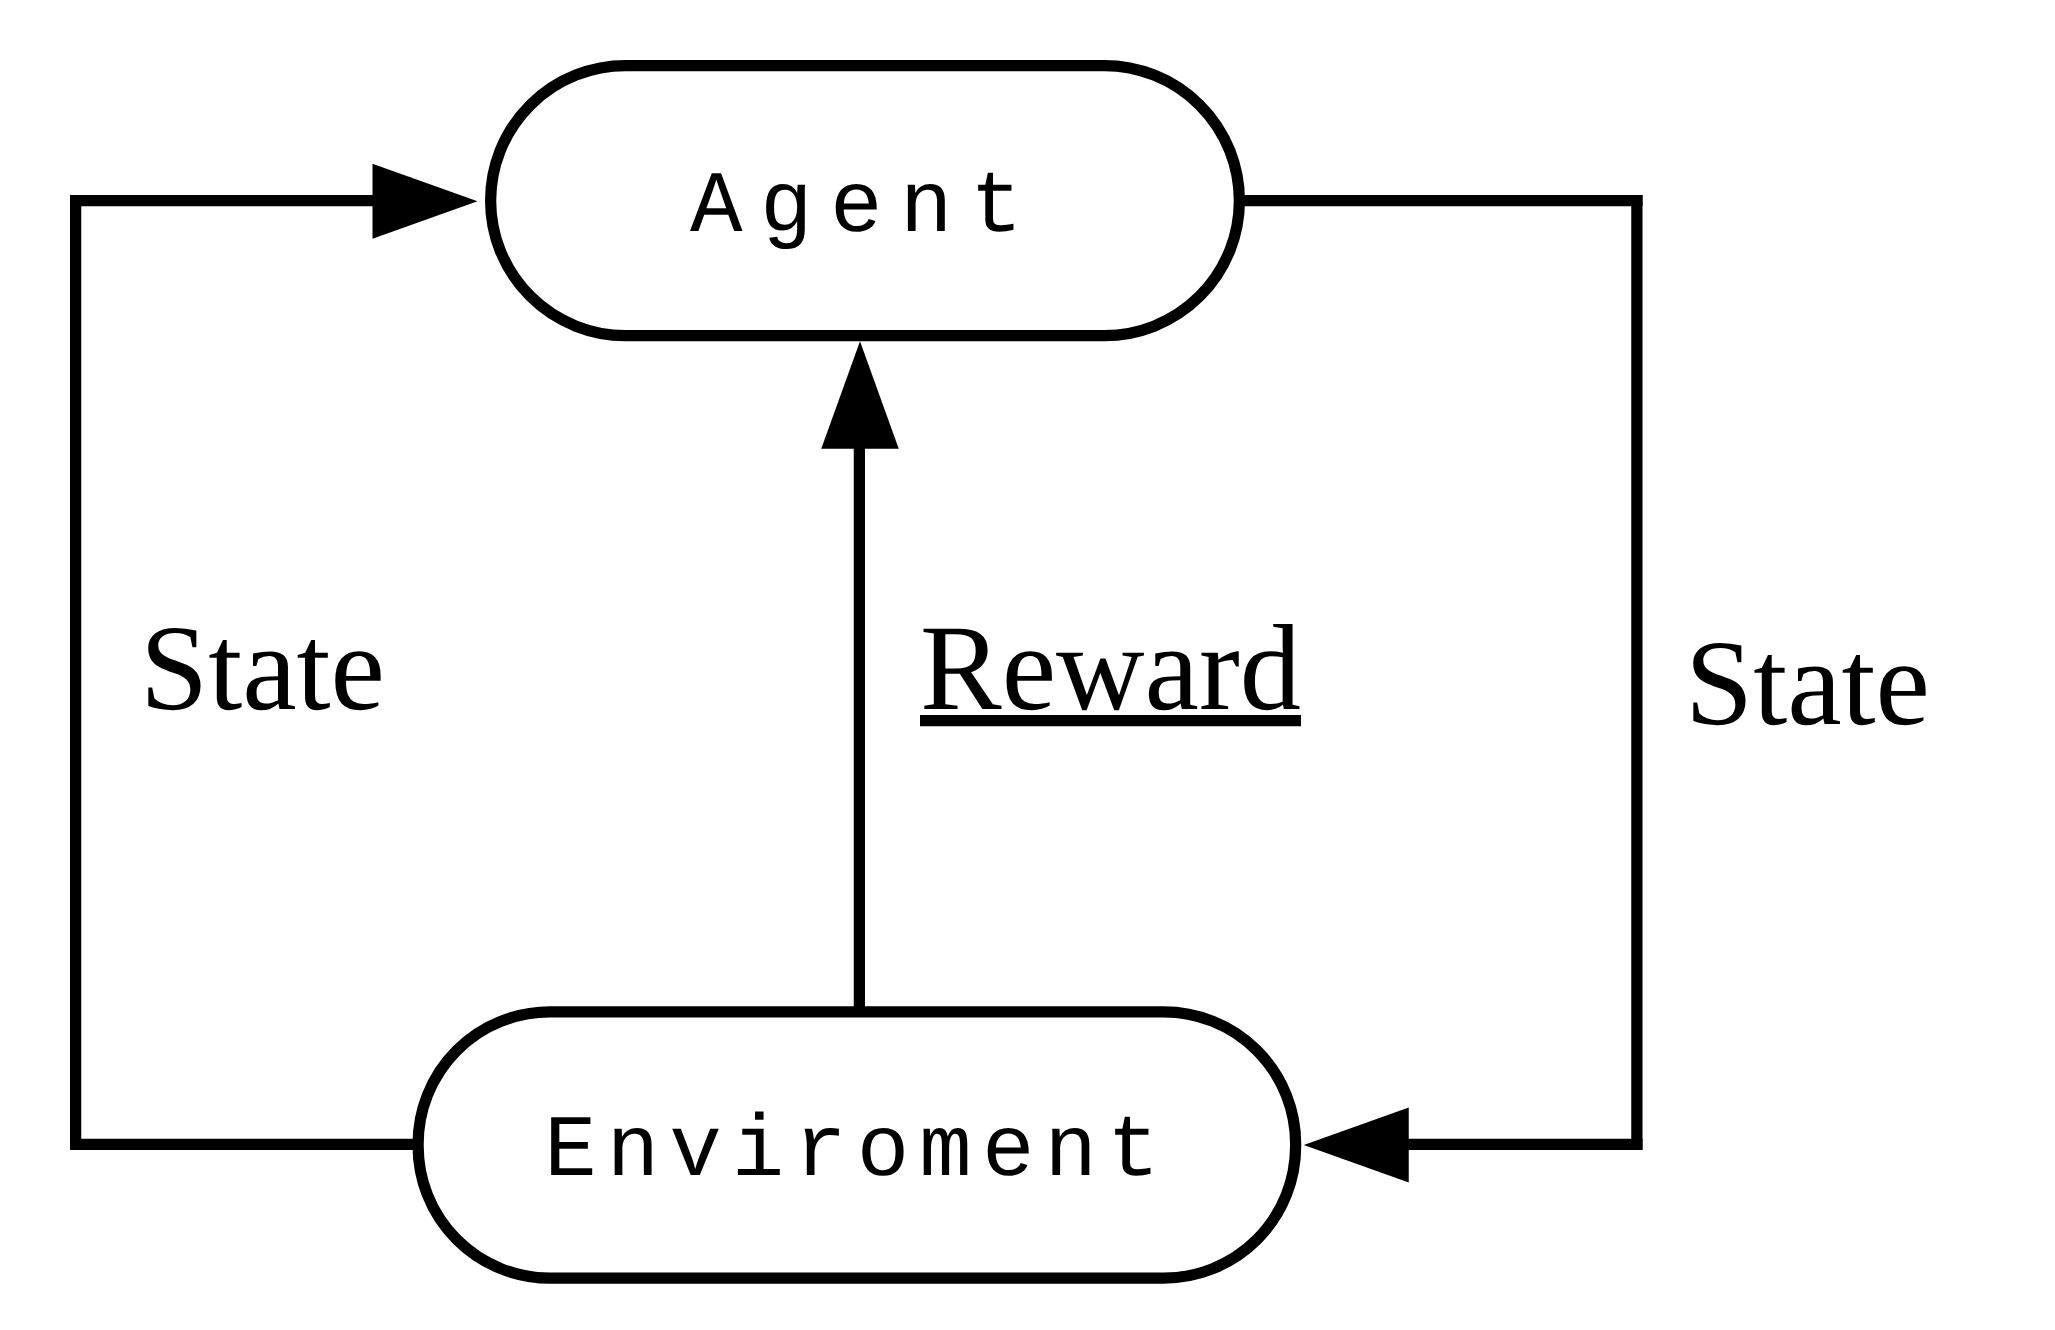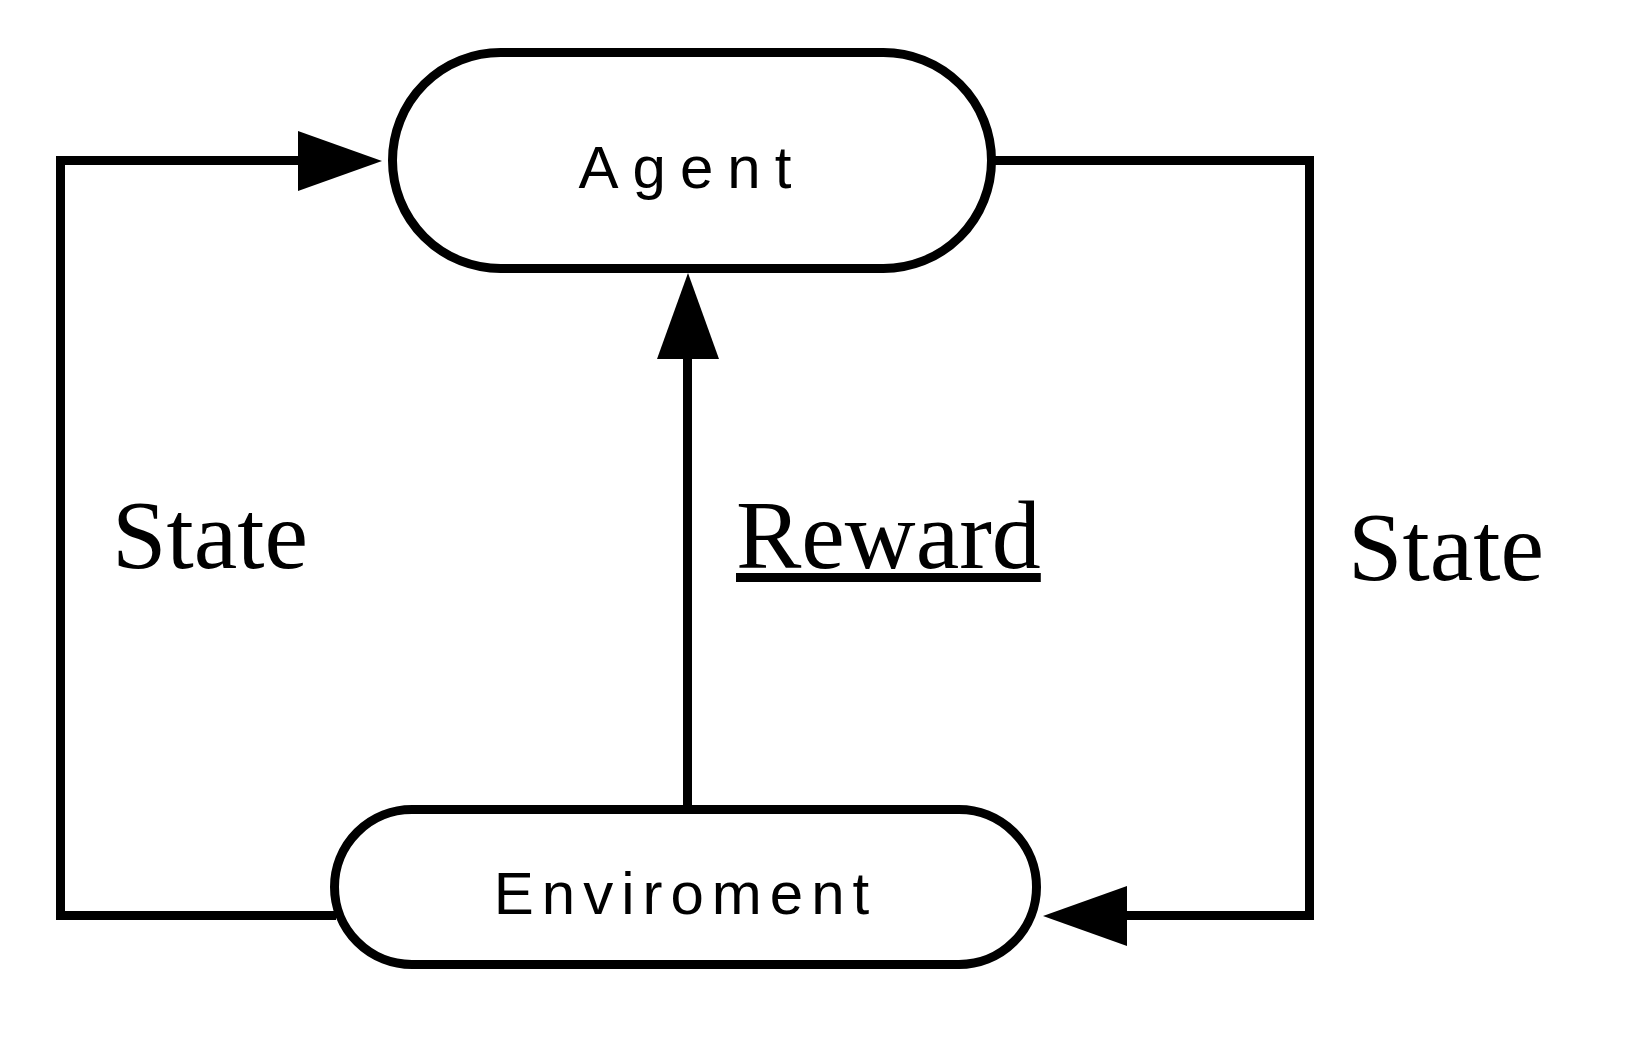--- a/index.html
+++ b/index.html
@@ -30,26 +30,26 @@
     left: 388px;
     top: 48px;
     width: 608px;
     height: 225px;
     border-radius: 113px;
   }
   .node-environment {
     left: 330px;
     top: 805px;
     width: 711px;
-    height: 164px;
+    height: 222px;
     border-radius: 110px;
   }
   .node-label {
-    font-family: Liberation Sans, sans-serif;
-    font-size: 60px;
+    font-family: Liberation Mono, monospace;
+    font-size: 70px;
     line-height: 1;
     white-space: nowrap;
     padding-top: 14px;
   }
   .node-agent .node-label { letter-spacing: 14px; }
   .node-environment .node-label { letter-spacing: 8px; }
 
   
   .line {
     position: absolute;

